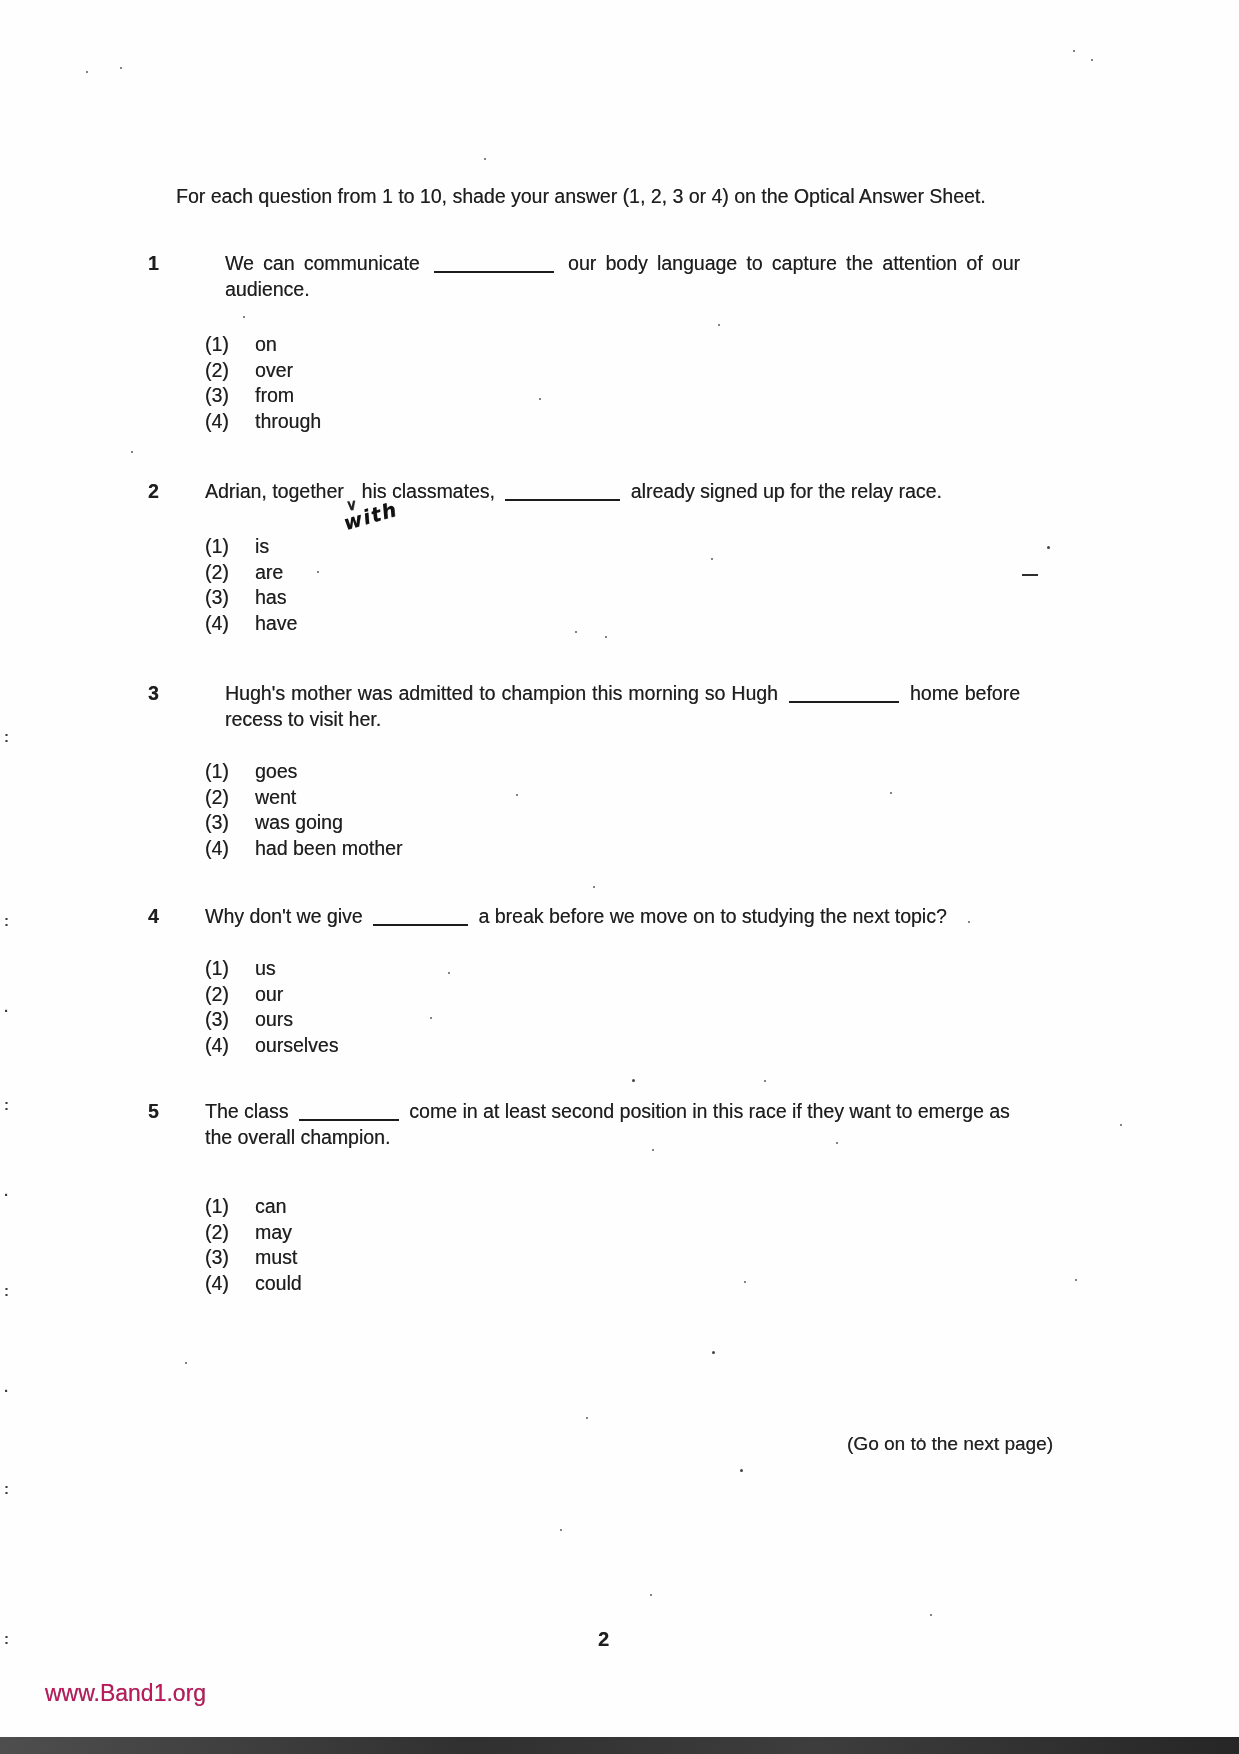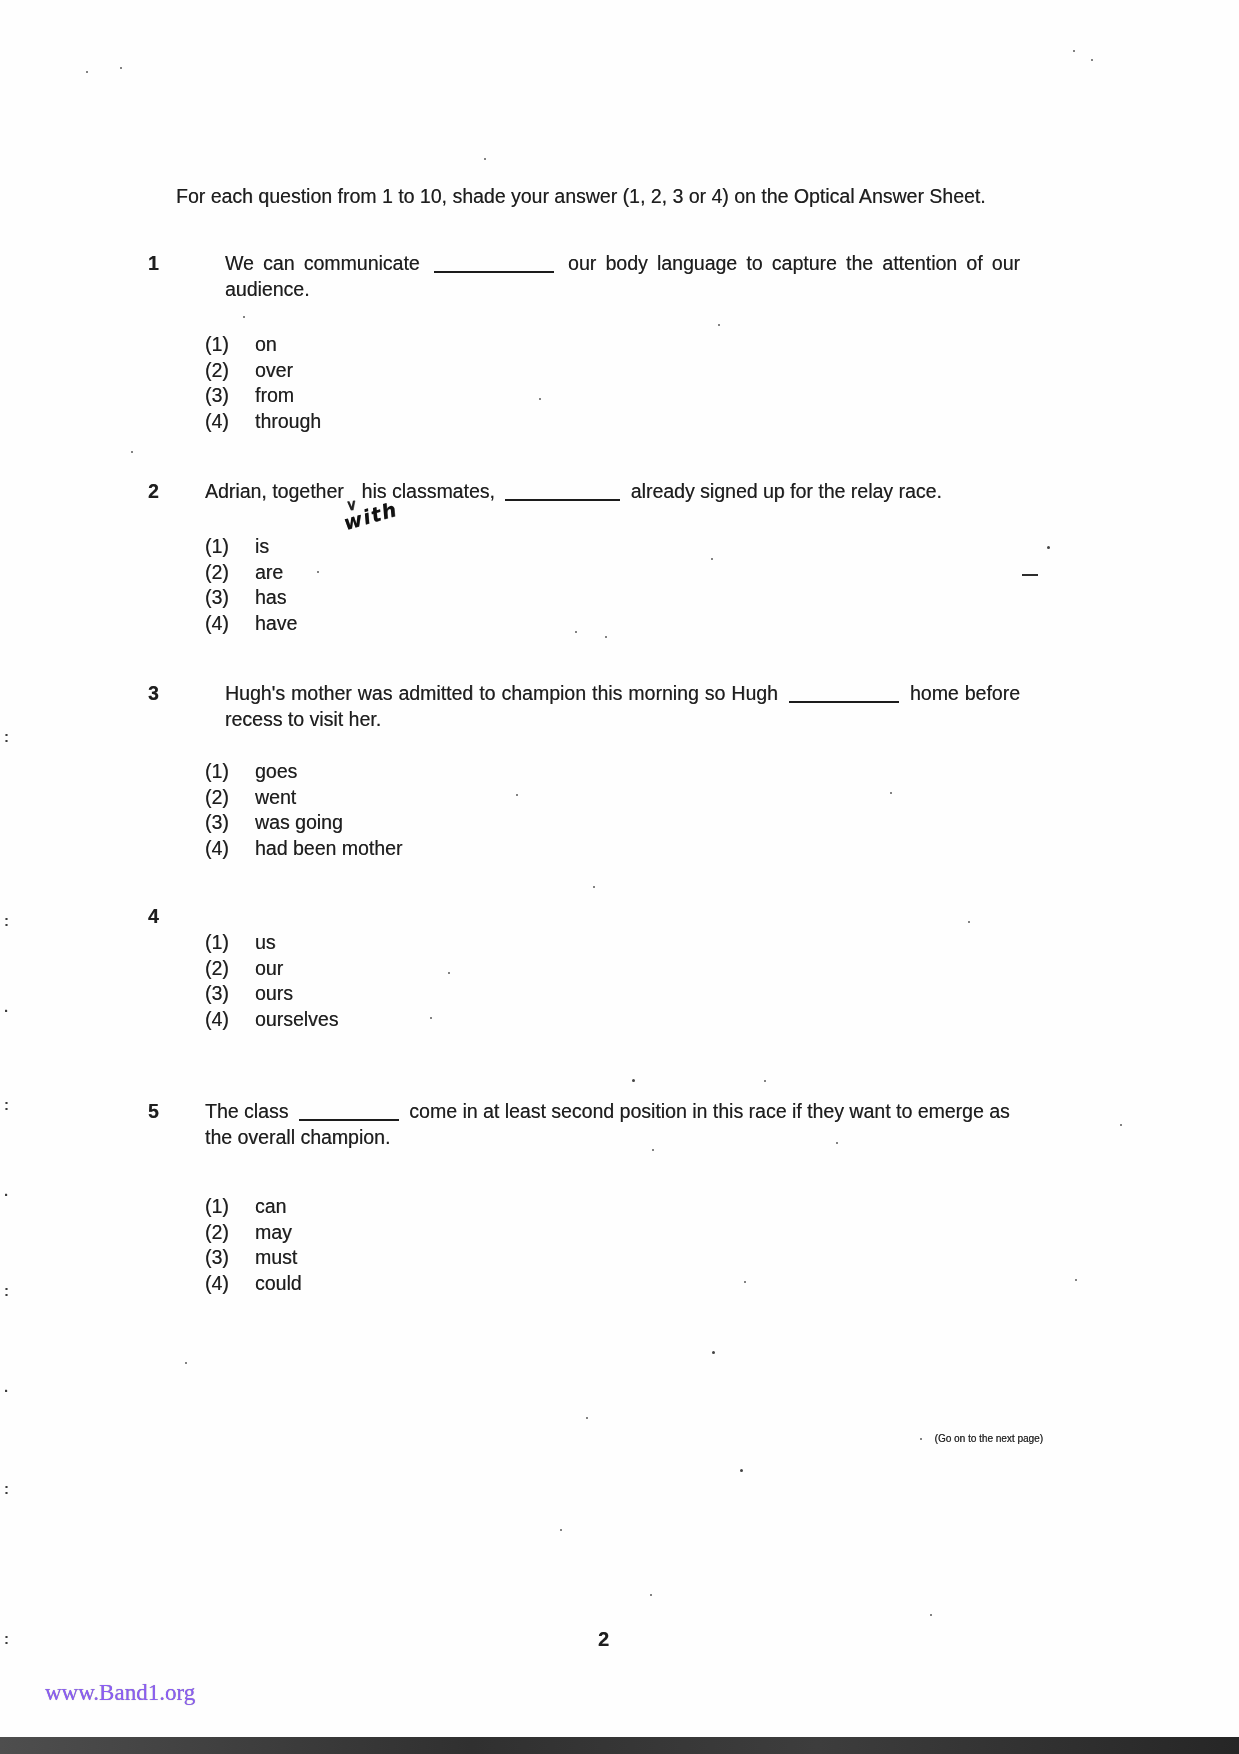--- a/index.html
+++ b/index.html
@@ -52,30 +52,30 @@
     transform:rotate(-6deg);font-weight:bold;
   }
   .handwritten{
     position:absolute;left:-6px;top:24px;
     font-family:"DejaVu Sans", sans-serif;font-style:italic;font-weight:bold;
     font-size:20px;letter-spacing:1.5px;color:#111;
     transform:rotate(-16deg);white-space:nowrap;
   }
 
   .footer-note{
-    position:absolute;left:138px;top:1433px;width:905px;text-align:right;
-    font-size:10px;color:#222;
+    position:absolute;left:148px;top:1433px;width:905px;text-align:right;
+    font-size:19px;color:#222;
   }
   .page-number{
     position:absolute;left:0;top:1628px;width:1207px;text-align:center;
     font-size:20px;font-weight:bold;
   }
   .watermark{
     position:absolute;left:45px;top:1680px;
-    font-family:Liberation Serif, serif;font-size:23px;color:#8b5cf6;
+    font-family:Liberation Sans, sans-serif;font-size:23px;color:#be185d;
     text-shadow:0 0 0.7px rgba(40,40,40,0.6);
   }
   .bottom-bar{
     position:absolute;left:0;bottom:0;width:1239px;height:17px;
     background:linear-gradient(90deg,#4e4e4e 0%,#303030 38%,#3d3d3d 66%,#262626 100%);
   }
 
   .noise span.dot{position:absolute;background:#5a5a5a;border-radius:50%;}
   .noise span.d2{width:2px;height:2px;}
   .noise span.d3{width:3px;height:3px;background:#444;}
@@ -166,20 +166,23 @@
             <span class="onum">(4)</span>
             <span class="olabel">had been mother</span>
           </li>
       </ul>
     </div>
   </section>
 
   <section class="question q4">
     <div class="qnum scan-text">4</div>
     <div class="qbody">
+      <p class="qtext scan-text">
+        <span> Why don't we give </span><span class="blank w95"></span><span> a break before we move on to studying the next topic? </span>
+      </p>
       <ul class="options scan-text">
         <li>
             <span class="onum">(1)</span>
             <span class="olabel">us</span>
           </li>
         <li>
             <span class="onum">(2)</span>
             <span class="olabel">our</span>
           </li>
         <li>

